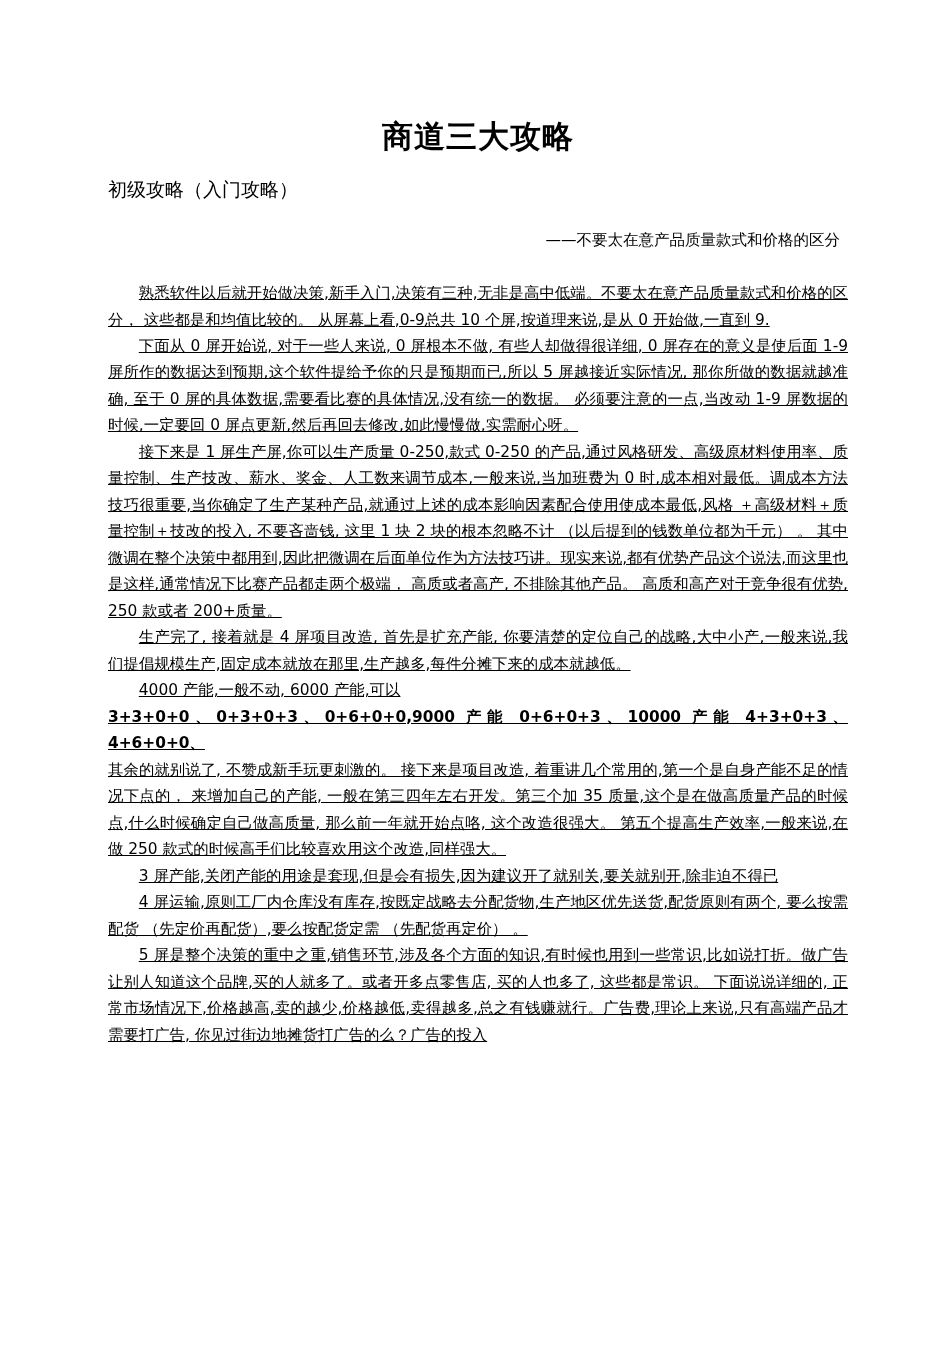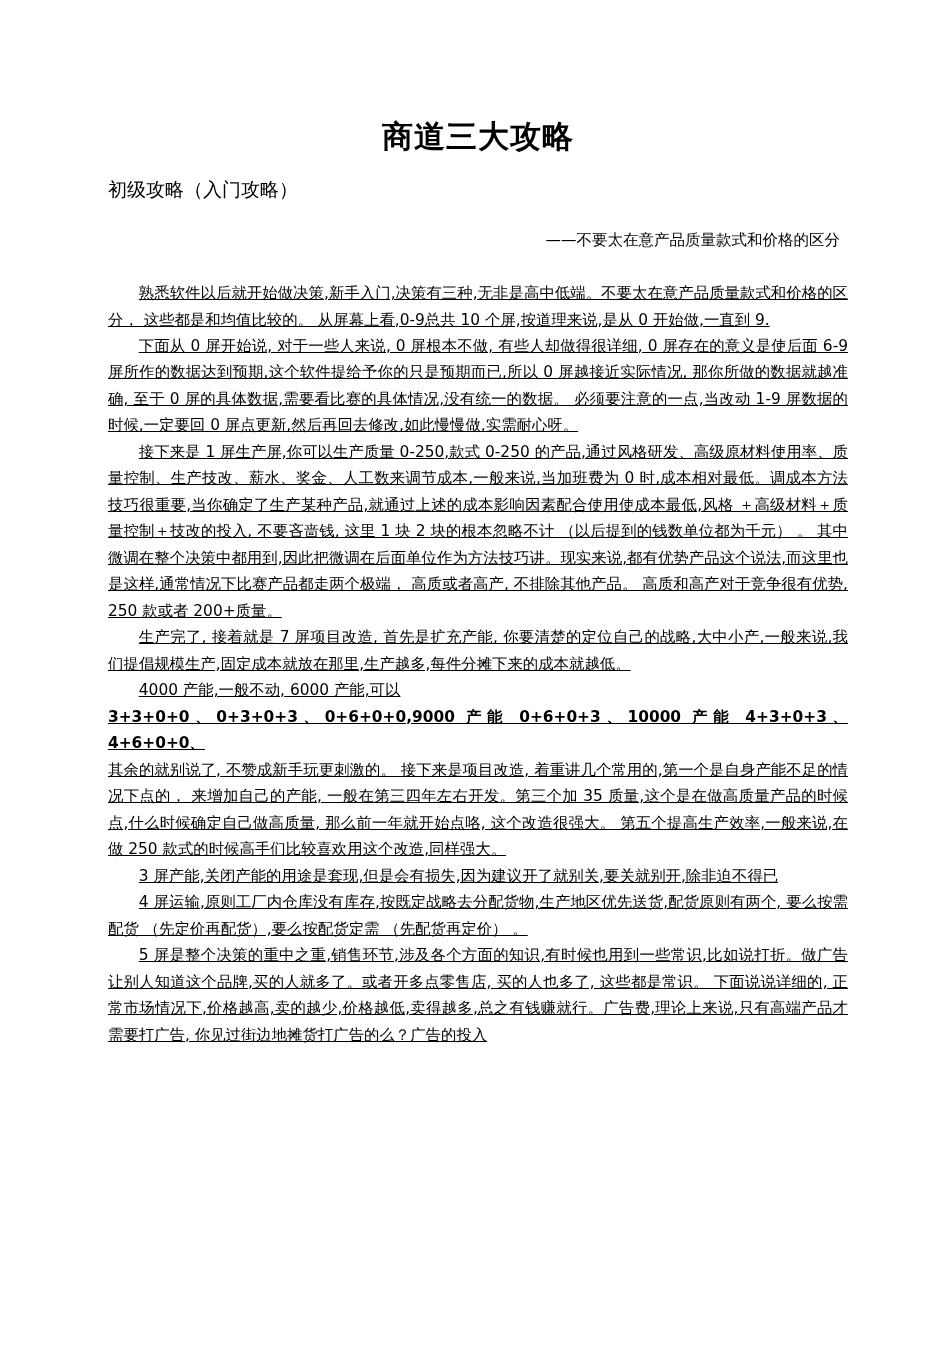--- a/index.html
+++ b/index.html
@@ -75,23 +75,23 @@
 <body>
 
 <div class="page">
   <div class="content">
     <h1 class="doc-title">商道三大攻略</h1>
     <div class="doc-subtitle">初级攻略（入门攻略）</div>
     <div class="doc-tagline">——不要太在意产品质量款式和价格的区分</div>
 
     <div class="body-text">
       <p class="para">熟悉软件以后就开始做决策,新手入门,决策有三种,无非是高中低端。不要太在意产品质量款式和价格的区分， 这些都是和均值比较的。 从屏幕上看,0-9总共 10 个屏,按道理来说,是从 0 开始做,一直到 9.</p>
-      <p class="para">下面从 0 屏开始说, 对于一些人来说, 0 屏根本不做, 有些人却做得很详细, 0 屏存在的意义是使后面 6-9 屏所作的数据达到预期,这个软件提给予你的只是预期而已,所以 0 屏越接近实际情况, 那你所做的数据就越准确, 至于 0 屏的具体数据,需要看比赛的具体情况,没有统一的数据。 必须要注意的一点,当改动 1-9 屏数据的时候,一定要回 0 屏点更新,然后再回去修改,如此慢慢做,实需耐心呀。</p>
+      <p class="para">下面从 0 屏开始说, 对于一些人来说, 0 屏根本不做, 有些人却做得很详细, 0 屏存在的意义是使后面 1-9 屏所作的数据达到预期,这个软件提给予你的只是预期而已,所以 5 屏越接近实际情况, 那你所做的数据就越准确, 至于 0 屏的具体数据,需要看比赛的具体情况,没有统一的数据。 必须要注意的一点,当改动 1-9 屏数据的时候,一定要回 0 屏点更新,然后再回去修改,如此慢慢做,实需耐心呀。</p>
       <p class="para">接下来是 1 屏生产屏,你可以生产质量 0-250,款式 0-250 的产品,通过风格研发、高级原材料使用率、质量控制、生产技改、薪水、奖金、人工数来调节成本,一般来说,当加班费为 0 时,成本相对最低。调成本方法技巧很重要,当你确定了生产某种产品,就通过上述的成本影响因素配合使用使成本最低,风格 ＋高级材料＋质量控制＋技改的投入, 不要吝啬钱, 这里 1 块 2 块的根本忽略不计 （以后提到的钱数单位都为千元） 。 其中微调在整个决策中都用到,因此把微调在后面单位作为方法技巧讲。现实来说,都有优势产品这个说法,而这里也是这样,通常情况下比赛产品都走两个极端， 高质或者高产, 不排除其他产品。 高质和高产对于竞争很有优势, 250 款或者 200+质量。</p>
-      <p class="para">生产完了, 接着就是 7 屏项目改造, 首先是扩充产能, 你要清楚的定位自己的战略,大中小产,一般来说,我们提倡规模生产,固定成本就放在那里,生产越多,每件分摊下来的成本就越低。</p>
+      <p class="para">生产完了, 接着就是 4 屏项目改造, 首先是扩充产能, 你要清楚的定位自己的战略,大中小产,一般来说,我们提倡规模生产,固定成本就放在那里,生产越多,每件分摊下来的成本就越低。</p>
       <p class="para">4000 产能,一般不动, 6000 产能,可以</p>
       <p class="para noindent bold-run">3+3+0+0、0+3+0+3、0+6+0+0,9000 产能 0+6+0+3、10000 产能 4+3+0+3、4+6+0+0、</p>
       <p class="para noindent">其余的就别说了, 不赞成新手玩更刺激的。 接下来是项目改造, 着重讲几个常用的,第一个是自身产能不足的情况下点的， 来增加自己的产能, 一般在第三四年左右开发。第三个加 35 质量,这个是在做高质量产品的时候点,什么时候确定自己做高质量, 那么前一年就开始点咯, 这个改造很强大。 第五个提高生产效率,一般来说,在做 250 款式的时候高手们比较喜欢用这个改造,同样强大。</p>
       <p class="para">3 屏产能,关闭产能的用途是套现,但是会有损失,因为建议开了就别关,要关就别开,除非迫不得已</p>
       <p class="para">4 屏运输,原则工厂内仓库没有库存,按既定战略去分配货物,生产地区优先送货,配货原则有两个, 要么按需配货 （先定价再配货）,要么按配货定需 （先配货再定价） 。</p>
       <p class="para">5 屏是整个决策的重中之重,销售环节,涉及各个方面的知识,有时候也用到一些常识,比如说打折。做广告让别人知道这个品牌,买的人就多了。或者开多点零售店, 买的人也多了, 这些都是常识。 下面说说详细的, 正常市场情况下,价格越高,卖的越少,价格越低,卖得越多,总之有钱赚就行。广告费,理论上来说,只有高端产品才需要打广告, 你见过街边地摊货打广告的么？广告的投入</p>
     </div>
   </div>
 </div>
 

